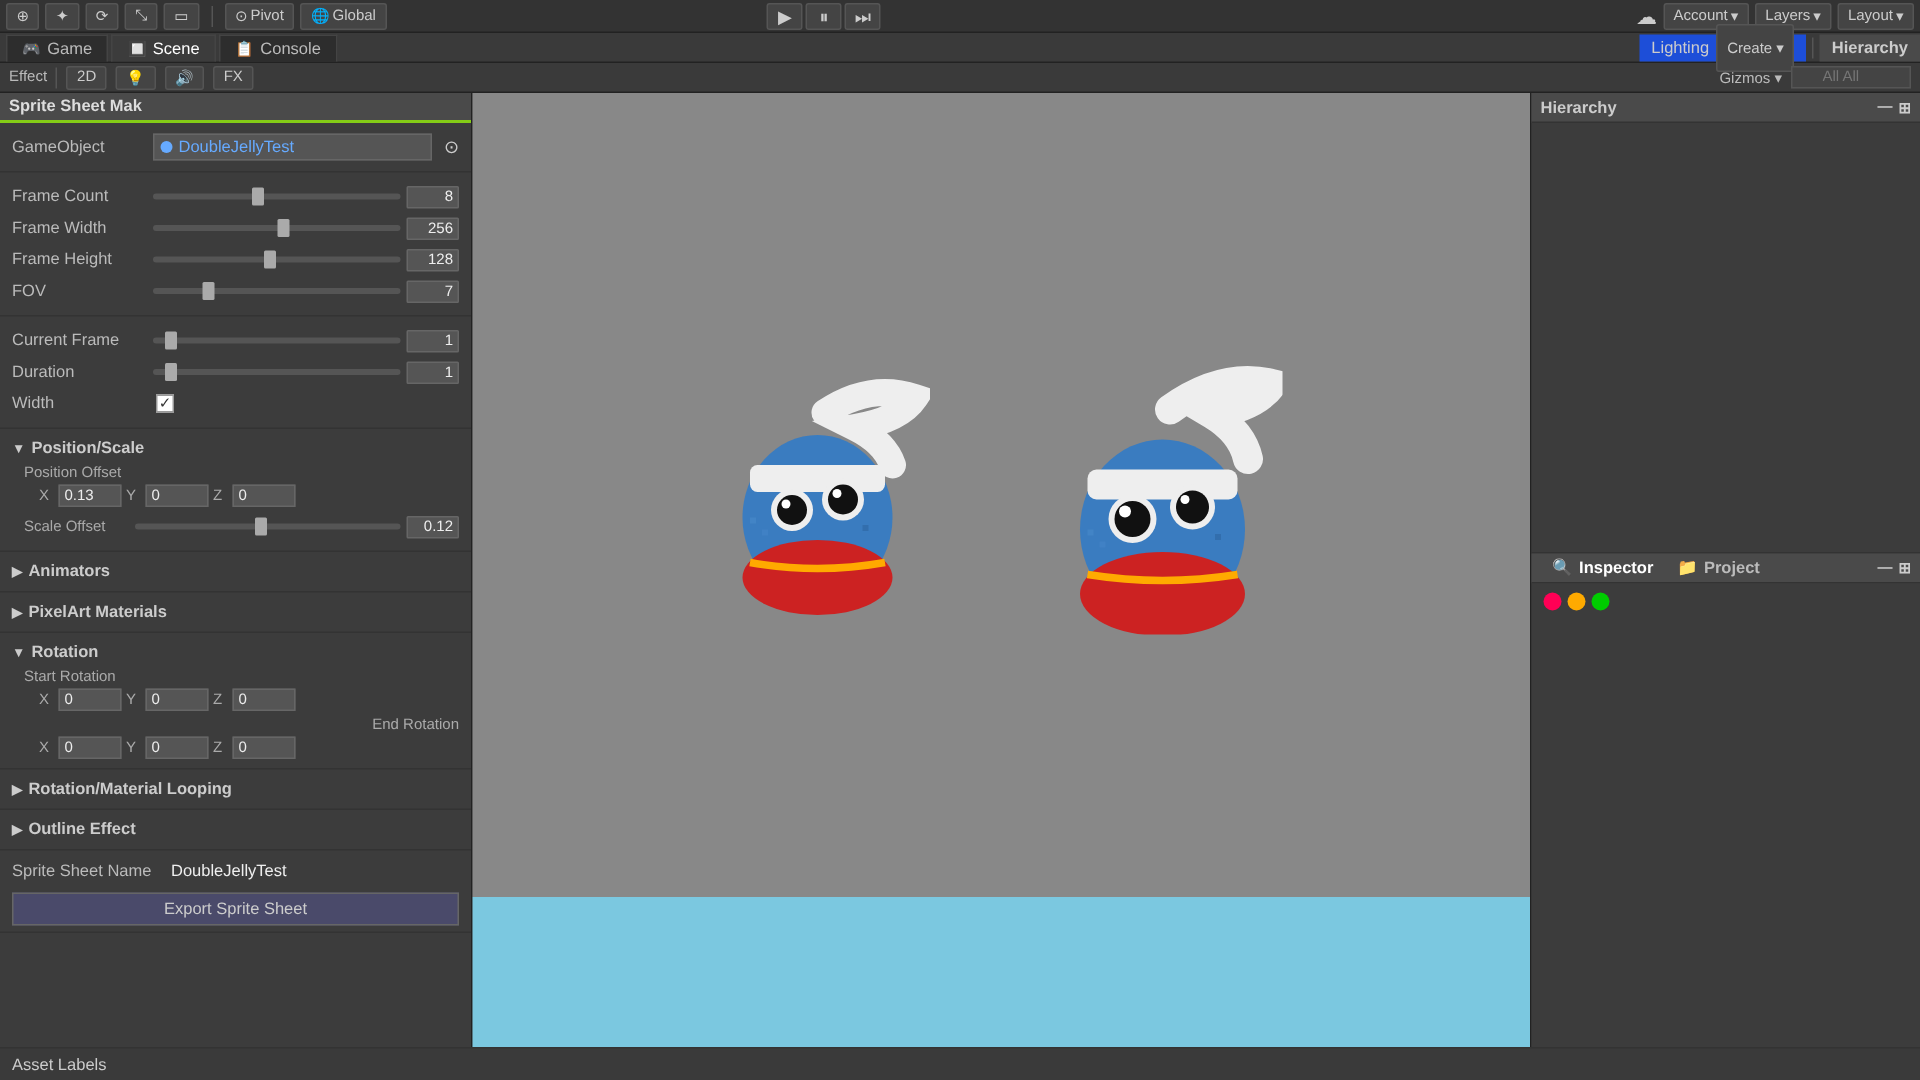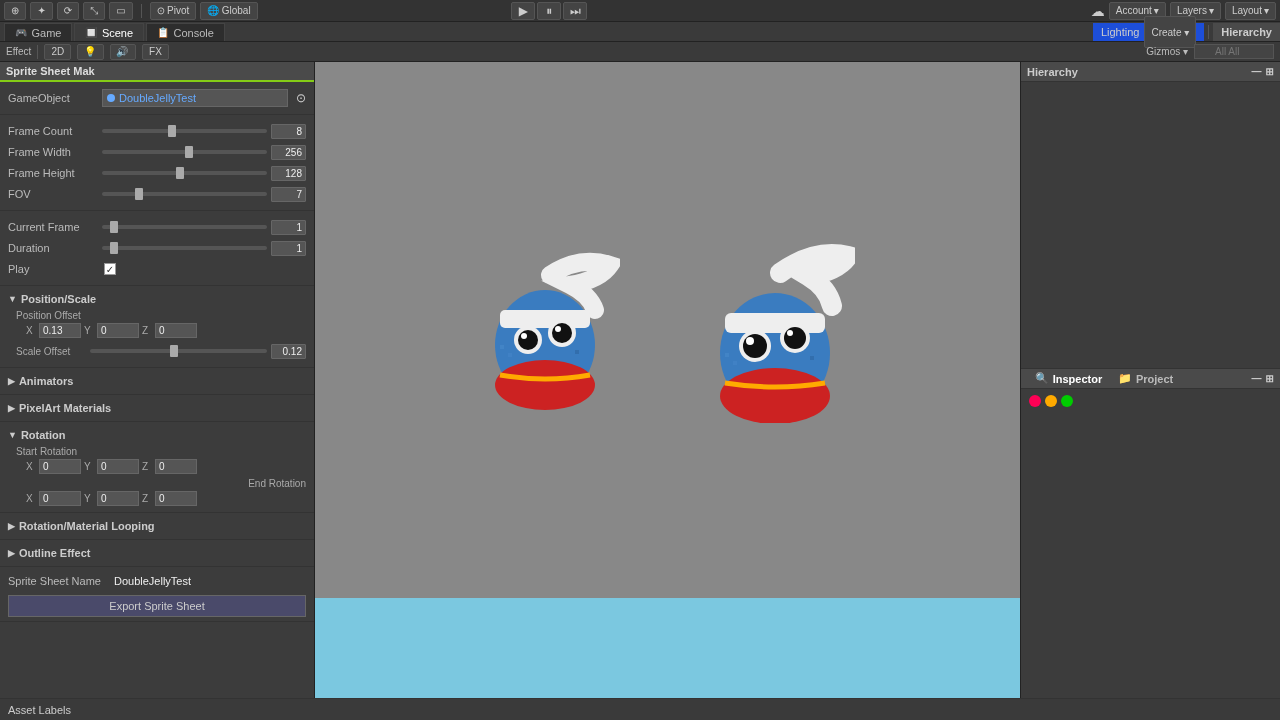--- a/index.html
+++ b/index.html
@@ -451,21 +451,21 @@
         <input class="field-value" type="text" value="1" style="">
       </div>
       <div class="field-row">
         <span class="field-label">Duration</span>
         <div class="slider-container">
           <div class="slider-thumb" style="left:5%;"></div>
         </div>
         <input class="field-value" type="text" value="1" style="">
       </div>
       <div class="field-row checkbox-row">
-        <span class="field-label">Play</span>
+        <span class="field-label">Width</span>
         <div class="checkbox">
           <span class="checkmark">✓</span>
         </div>
       </div>
     </div>
 
     <div class="section">
       <div class="section-header">
         <span class="section-arrow">▼</span>
         <span>Position/Scale</span>

